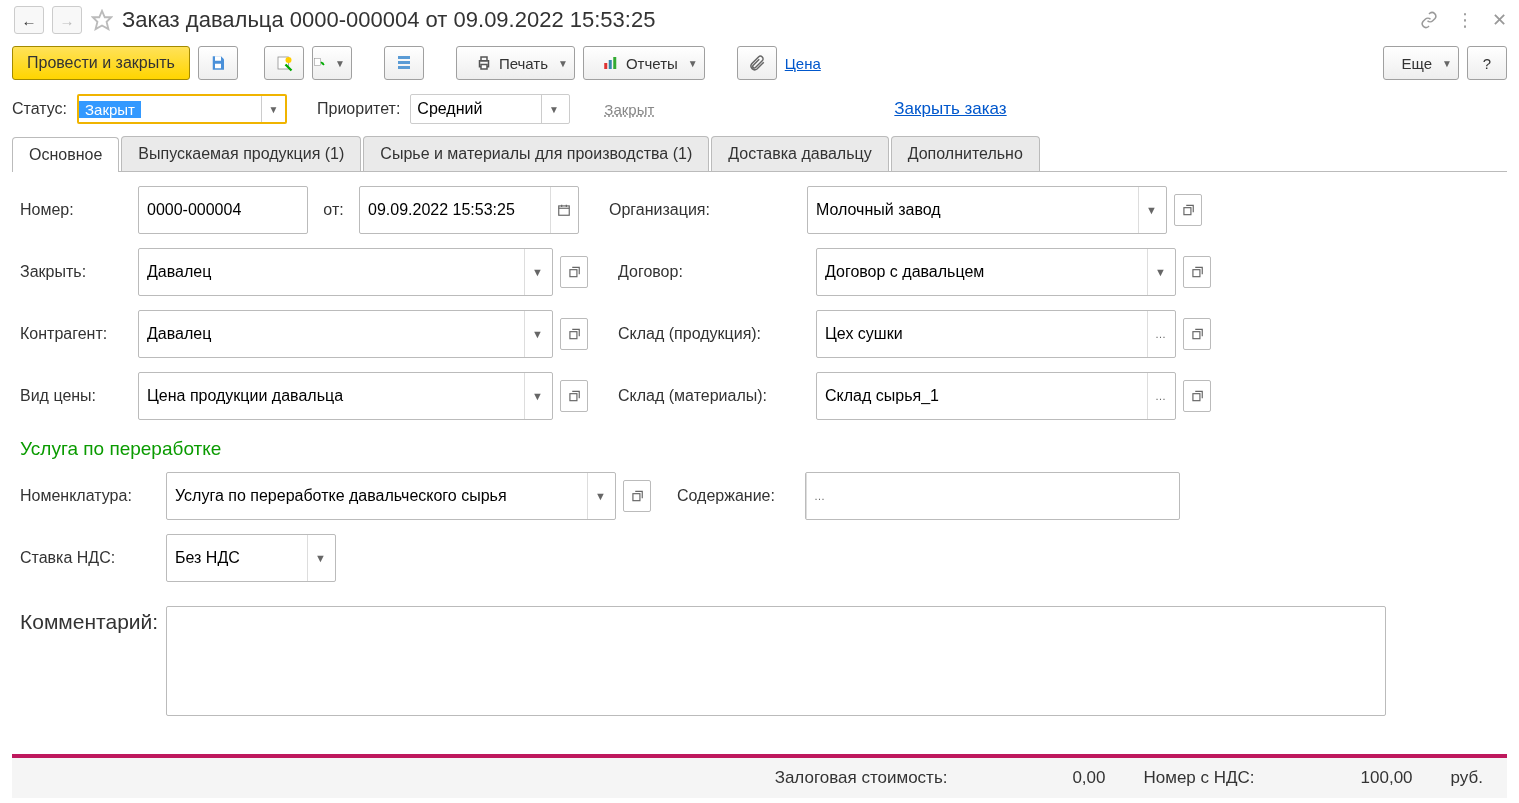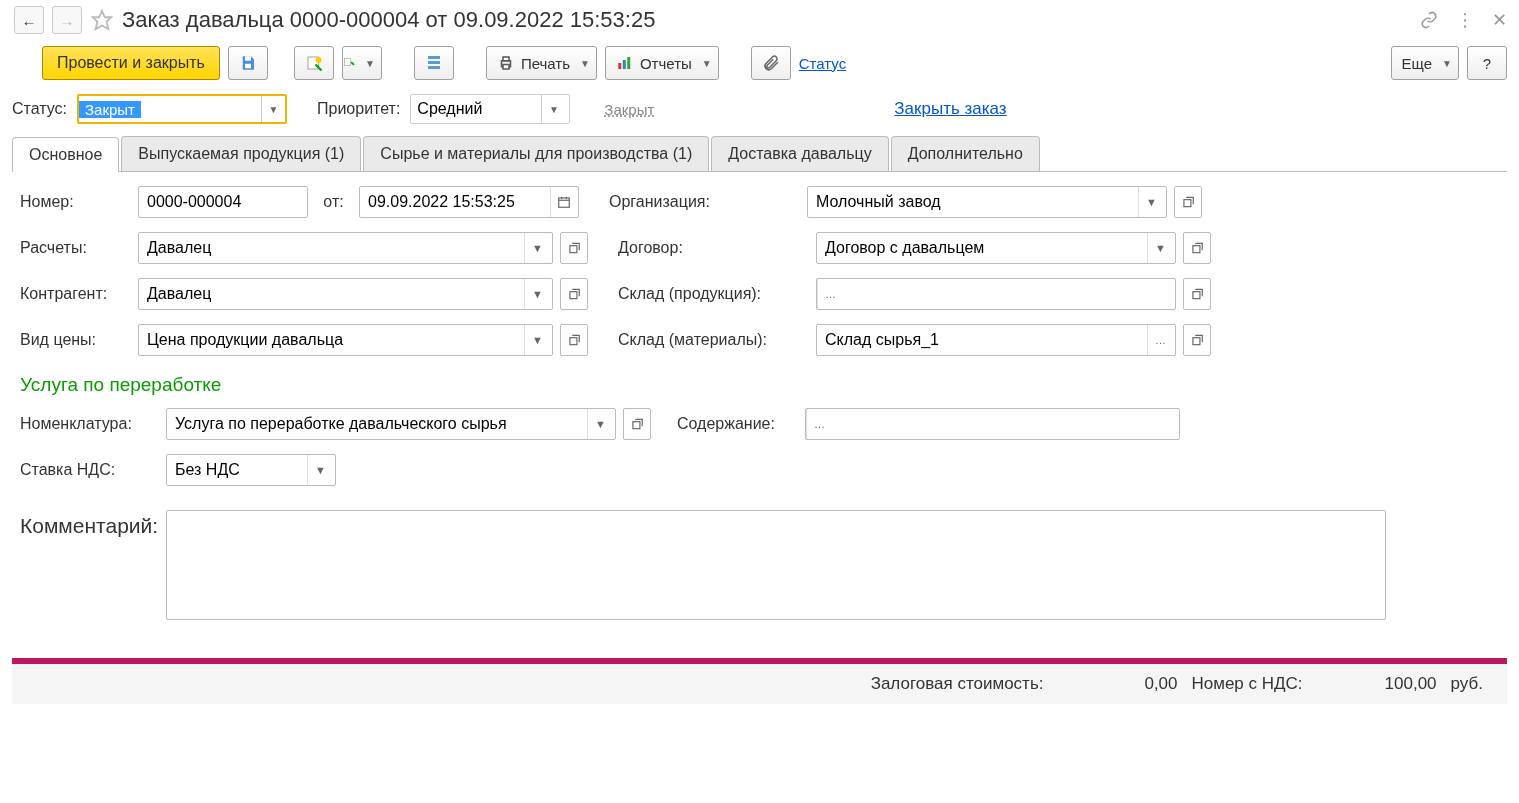--- a/index.html
+++ b/index.html
@@ -11,22 +11,22 @@
 .titlebar { display: flex; align-items: center; padding: 6px 12px 6px 14px; gap: 8px; }
 .nav-btn { width: 30px; height: 28px; border: 1px solid #ccc; border-radius: 3px; background: #f8f8f8; display: flex; align-items: center; justify-content: center; font-size: 15px; cursor: pointer; }
 .nav-btn.disabled { color: #bbb; }
 .star-icon { width: 24px; height: 24px; color: #bbb; display: flex; align-items: center; justify-content: center; }
 .title-text { font-size: 22px; flex: 1; }
 .title-right { display: flex; gap: 18px; align-items: center; color: #999; }
 .title-right span { cursor: pointer; font-size: 18px; }
 
 
 .toolbar { display: flex; align-items: center; padding: 6px 12px; gap: 8px; }
-.btn { height: 34px; border: 1px solid #a0a0a0; border-radius: 3px; background: linear-gradient(#fff, #eee); display: inline-flex; align-items: center; padding: 0 10px; cursor: pointer; font-size: 15px; gap: 6px; }
-.btn-yellow { background: linear-gradient(#ffe259, #ffd500); border-color: #a38a00; font-weight: normal; font-size: 16px; padding: 0 14px; margin-left: 30px; }
+.btn { height: 34px; border: 1px solid #a0a0a0; border-radius: 3px; background: linear-gradient(#fff, #eee); display: inline-flex; align-items: center; padding: 0 18px; cursor: pointer; font-size: 15px; gap: 6px; }
+.btn-yellow { background: linear-gradient(#ffe259, #ffd500); border-color: #a38a00; font-weight: normal; font-size: 16px; padding: 0 14px; }
 .btn-icon { width: 40px; justify-content: center; padding: 0; }
 .btn-dd { padding-right: 6px; }
 .dd-arrow { font-size: 10px; color: #666; margin-left: 4px; }
 .toolbar-spacer { flex: 1; }
 .btn-link { color: #0057cc; text-decoration: underline; cursor: pointer; }
 
 
 .status-row { display: flex; align-items: center; padding: 8px 12px 12px; gap: 10px; }
 .label { font-size: 16px; }
 .select-wrap { display: inline-flex; border: 1px solid #ccc; border-radius: 2px; height: 30px; align-items: center; background: #fff; }
@@ -40,30 +40,30 @@
 .tabs { display: flex; border-bottom: 1px solid #bbb; margin: 0 12px; }
 .tab { padding: 8px 16px; border: 1px solid #bbb; border-bottom: none; background: #eaeaea; border-radius: 4px 4px 0 0; margin-right: 2px; cursor: pointer; font-size: 16px; }
 .tab.active { background: #fff; position: relative; top: 1px; }
 
 
 .form-area { padding: 14px 20px; }
 .form-row { display: flex; align-items: center; margin-bottom: 14px; gap: 8px; }
 .form-row .lbl { width: 110px; font-size: 16px; }
 .form-row .lbl-wide { width: 190px; font-size: 16px; }
 .form-row .lbl-mid { width: 35px; font-size: 16px; text-align: center; }
-.input-wrap { display: inline-flex; border: 1px solid #bbb; border-radius: 2px; height: 32px; align-items: center; background: #fff; }
+.input-wrap { display: inline-flex; border: 1px solid #bbb; border-radius: 2px; height: 48px; align-items: center; background: #fff; }
 .input-wrap input { border: none; outline: none; padding: 0 8px; font-size: 16px; background: transparent; }
 .input-btn { width: 26px; height: 100%; border-left: 1px solid #ddd; display: flex; align-items: center; justify-content: center; font-size: 11px; color: #666; cursor: pointer; }
 .ext-btn { width: 28px; height: 32px; border: 1px solid #bbb; border-radius: 2px; display: flex; align-items: center; justify-content: center; cursor: pointer; margin-left: -1px; }
 .link { color: #0057cc; text-decoration: underline; cursor: pointer; font-size: 16px; }
 .section-title { color: #0a9b00; font-size: 19px; margin: 18px 0 12px; }
 .textarea { border: 1px solid #bbb; border-radius: 2px; height: 110px; flex: 1; }
 
 
-.footer-totals { display: flex; align-items: center; justify-content: flex-end; padding: 10px 24px; gap: 14px; border-top: 6px solid #be185d; background: #f5f5f5; margin: 10px 12px 0; }
+.footer-totals { display: flex; align-items: center; justify-content: flex-end; padding: 10px 24px; gap: 38px; border-top: 4px solid #be185d; background: #f5f5f5; margin: 10px 12px 0; }
 .footer-totals .tot-lbl { font-size: 17px; }
 .footer-totals .tot-val { font-size: 17px; width: 120px; text-align: right; }
 .footer-totals .cur { font-size: 17px; }
 
 svg { display: block; }
 </style>
 </head>
 <body>
 
 <div class="window">
@@ -140,21 +140,21 @@
         </svg>
       <span>Отчеты</span>
       <span class="dd-arrow">▼</span>
     </div>
     <div style="width:16px"></div>
     <div class="btn btn-icon">
       <svg width="18" height="18" viewBox="0 0 24 24" fill="none" stroke="#666" stroke-width="2">
           <path d="M21 11l-9 9a5 5 0 01-7-7l9-9a3.5 3.5 0 015 5l-9 9a2 2 0 01-3-3l8-8"></path>
         </svg>
     </div>
-    <span class="btn-link">Статус</span>
+    <span class="btn-link">Цена</span>
     <div class="toolbar-spacer"></div>
     <div class="btn btn-dd">
       <span>Еще</span>
       <span class="dd-arrow">▼</span>
     </div>
     <div class="btn btn-icon">?</div>
   </div>
 
   <div class="status-row">
     <span class="label">Статус:</span>
@@ -210,21 +210,21 @@
       </div>
       <div class="ext-btn">
         <svg width="14" height="14" viewBox="0 0 24 24" fill="none" stroke="#666" stroke-width="2">
             <rect x="5" y="8" width="12" height="12"></rect>
             <path d="M9 4h12v12"></path>
           </svg>
       </div>
     </div>
 
     <div class="form-row">
-      <span class="lbl">Расчеты:</span>
+      <span class="lbl">Закрыть:</span>
       <div class="input-wrap" style="width:415px">
         <input style="width: 385px;" value="Давалец">
         <div class="input-btn">▼</div>
       </div>
       <div class="ext-btn">
         <svg width="14" height="14" viewBox="0 0 24 24" fill="none" stroke="#666" stroke-width="2">
             <rect x="5" y="8" width="12" height="12"></rect>
             <path d="M9 4h12v12"></path>
           </svg>
       </div>
@@ -250,20 +250,21 @@
       </div>
       <div class="ext-btn">
         <svg width="14" height="14" viewBox="0 0 24 24" fill="none" stroke="#666" stroke-width="2">
             <rect x="5" y="8" width="12" height="12"></rect>
             <path d="M9 4h12v12"></path>
           </svg>
       </div>
       <div style="width:14px"></div>
       <span class="lbl-wide">Склад (продукция):</span>
       <div class="input-wrap" style="width:360px">
+        <input style="width: 330px;" value="Цех сушки">
         <div class="input-btn">…</div>
       </div>
       <div class="ext-btn">
         <svg width="14" height="14" viewBox="0 0 24 24" fill="none" stroke="#666" stroke-width="2">
             <rect x="5" y="8" width="12" height="12"></rect>
             <path d="M9 4h12v12"></path>
           </svg>
       </div>
     </div>
 

